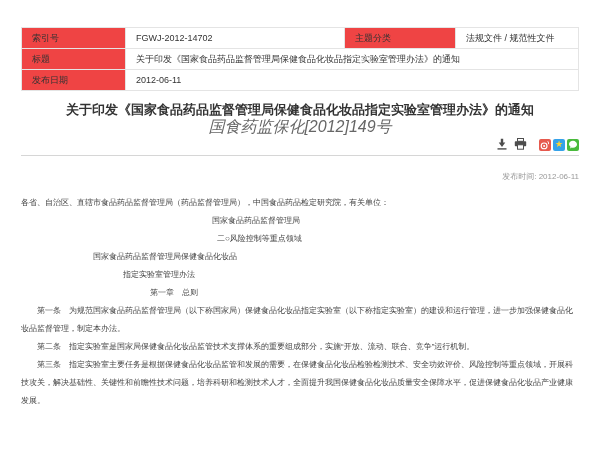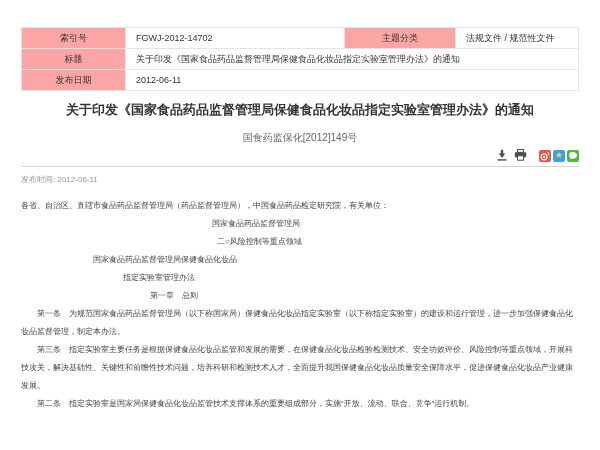--- a/index.html
+++ b/index.html
@@ -4,38 +4,38 @@
 <style>
   html,body{margin:0;padding:0;background:#fff;}
   .page{position:relative;width:600px;height:450px;background:#fff;overflow:hidden;
         font-family:"Liberation Sans","DejaVu Sans",sans-serif;}
   .wrap{position:absolute;left:21px;top:27px;width:558px;}
 
   
   table.meta{border-collapse:collapse;width:100%;table-layout:fixed;}
   table.meta td{border:1px solid #e4e4e4;height:20px;font-size:9px;color:#333;
                 padding:0 10px;overflow:hidden;white-space:nowrap;}
-  td.lbl{background:#fca5a5;color:#555;text-align:center;padding:0 4px;}
+  td.lbl{background:#ef4444;color:#555;padding:0 4px;}
   .c1{width:83px;} .c2{width:198px;} .c3{width:90px;}
 
   
   .doc-title{text-align:center;font-size:13px;font-weight:bold;color:#333;
              margin:11px 0 0;line-height:16px;}
-  .doc-number{text-align:center;font-size:10px;color:#666;margin-top:15px;line-height:10px;}
+  .doc-number{text-align:center;font-size:16px;color:#666;margin-top:4px;line-height:10px;font-style:italic;}
 
   
   .toolbar{display:flex;justify-content:flex-end;align-items:center;margin-top:6px;height:13px;}
   .tool-btn{margin-left:6px;cursor:pointer;display:flex;align-items:center;}
   .share{width:12px;height:12px;border-radius:2px;margin-left:2px;display:flex;
          align-items:center;justify-content:center;cursor:pointer;}
   .share.first{margin-left:12px;}
   .qzone-star{font-size:9px;line-height:9px;color:#ffd331;}
 
   .divider{border:0;border-top:1px solid #d6d6d6;margin:4px 0 0;}
-  .pub-time{text-align:left;font-size:8px;color:#999;margin-top:8px;line-height:10px;}
+  .pub-time{text-align:right;font-size:8px;color:#999;margin-top:16px;line-height:10px;}
 
   
   .content{margin-top:12px;font-size:8px;line-height:18px;color:#444;}
   .content p{margin:0;}
   .ind{text-indent:16px;}
   .sig1{padding-left:191px;margin-top:4px;}
   .sig2{padding-left:196px;}
   .att1{padding-left:72px;margin-top:12px;}
   .att2{padding-left:102px;}
   .chapter{padding-left:129px;margin-top:6px;}
@@ -115,18 +115,18 @@
     </div>
 
     <div class="content">
       <p>各省、自治区、直辖市食品药品监督管理局（药品监督管理局），中国食品药品检定研究院，有关单位：</p>
       <p class="sig1">国家食品药品监督管理局</p>
       <p class="sig2">二○风险控制等重点领域</p>
       <p class="att1">国家食品药品监督管理局保健食品化妆品</p>
       <p class="att2">指定实验室管理办法</p>
       <p class="chapter">第一章　总则</p>
       <p class="ind">第一条　为规范国家食品药品监督管理局（以下称国家局）保健食品化妆品指定实验室（以下称指定实验室）的建设和运行管理，进一步加强保健食品化妆品监督管理，制定本办法。</p>
+      <p class="ind">第二条　指定实验室是国家局保健食品化妆品监管技术支撑体系的重要组成部分，实施“开放、流动、联合、竞争”运行机制。</p>
       <p class="ind">第三条　指定实验室主要任务是根据保健食品化妆品监管和发展的需要，在保健食品化妆品检验检测技术、安全功效评价、风险控制等重点领域，开展科技攻关，解决基础性、关键性和前瞻性技术问题，培养科研和检测技术人才，全面提升我国保健食品化妆品质量安全保障水平，促进保健食品化妆品产业健康发展。</p>
-      <p class="ind">第二条　指定实验室是国家局保健食品化妆品监管技术支撑体系的重要组成部分，实施“开放、流动、联合、竞争”运行机制。</p>
     </div>
 
   </div>
 </div>
 
 </body></html>

